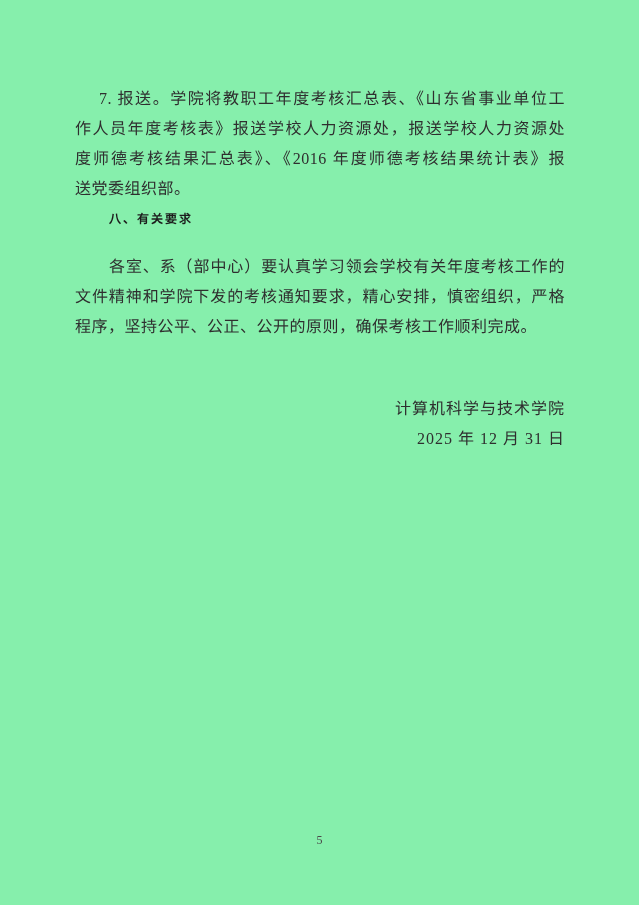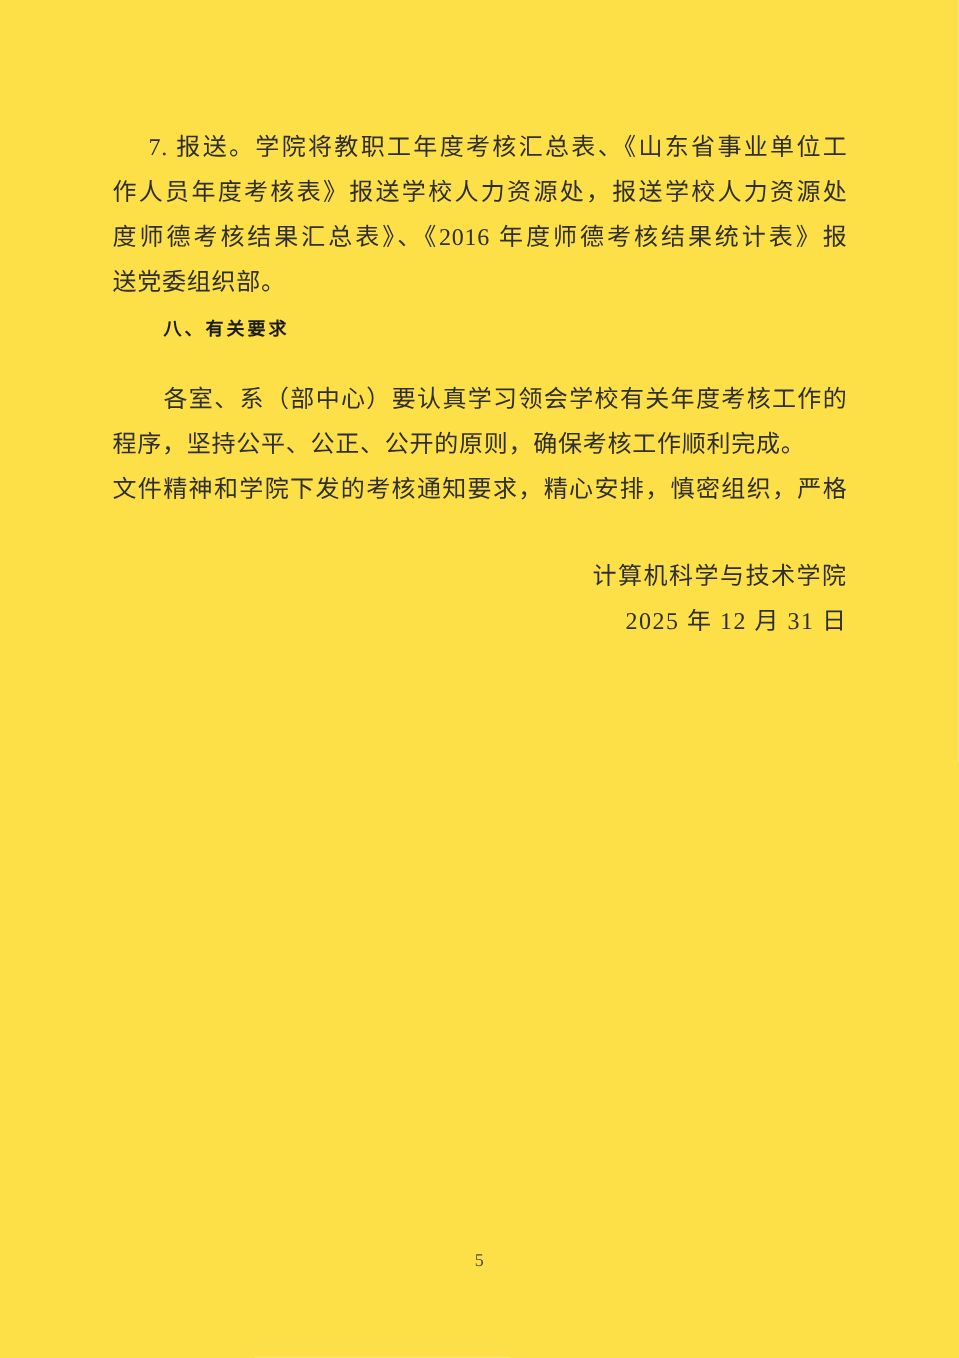--- a/index.html
+++ b/index.html
@@ -11,21 +11,21 @@
     height: 905px;
     background: #ffffff;
     position: relative;
     overflow: hidden;
     font-family: "Liberation Serif", "DejaVu Serif", serif;
     color: #2f2f2f;
   }
   .page {
     position: absolute;
     inset: 0;
-    background: #fde047;
+    background: #86efac;
   }
   .content {
     position: absolute;
     left: 75px;
     top: 84px;
     width: 490px;
   }
   .line {
     font-size: 16px;
     line-height: 30px;
@@ -46,21 +46,21 @@
     font-family: "Liberation Sans", "DejaVu Sans", sans-serif;
     font-weight: bold;
     color: #1c1c1c;
     font-size: 12px;
     line-height: 30px;
     height: 30px;
     padding-left: 34px;
     letter-spacing: 2px;
   }
   .signature {
-    margin-top: 28px;
+    margin-top: 52px;
     text-align: right;
   }
   .signature .sig-line {
     font-size: 16px;
     line-height: 30px;
     height: 30px;
     letter-spacing: 1px;
   }
   .page-footer {
     position: absolute;
@@ -84,22 +84,22 @@
         <div class="line first">7. 报送。学院将教职工年度考核汇总表、《山东省事业单位工</div>
         <div class="line">作人员年度考核表》报送学校人力资源处，报送学校人力资源处</div>
         <div class="line">度师德考核结果汇总表》、《2016 年度师德考核结果统计表》报</div>
         <div class="line last">送党委组织部。</div>
       </div>
 
     <div class="section-heading">八、有关要求</div>
 
     <div class="para8">
         <div class="line first">各室、系（部中心）要认真学习领会学校有关年度考核工作的</div>
+        <div class="line">文件精神和学院下发的考核通知要求，精心安排，慎密组织，严格</div>
         <div class="line last">程序，坚持公平、公正、公开的原则，确保考核工作顺利完成。</div>
-        <div class="line">文件精神和学院下发的考核通知要求，精心安排，慎密组织，严格</div>
       </div>
 
     <div class="signature">
       <div class="sig-line">计算机科学与技术学院</div>
       <div class="sig-line">2025 年 12 月 31 日</div>
     </div>
 
   </div>
 
   <div class="page-footer">5</div>

